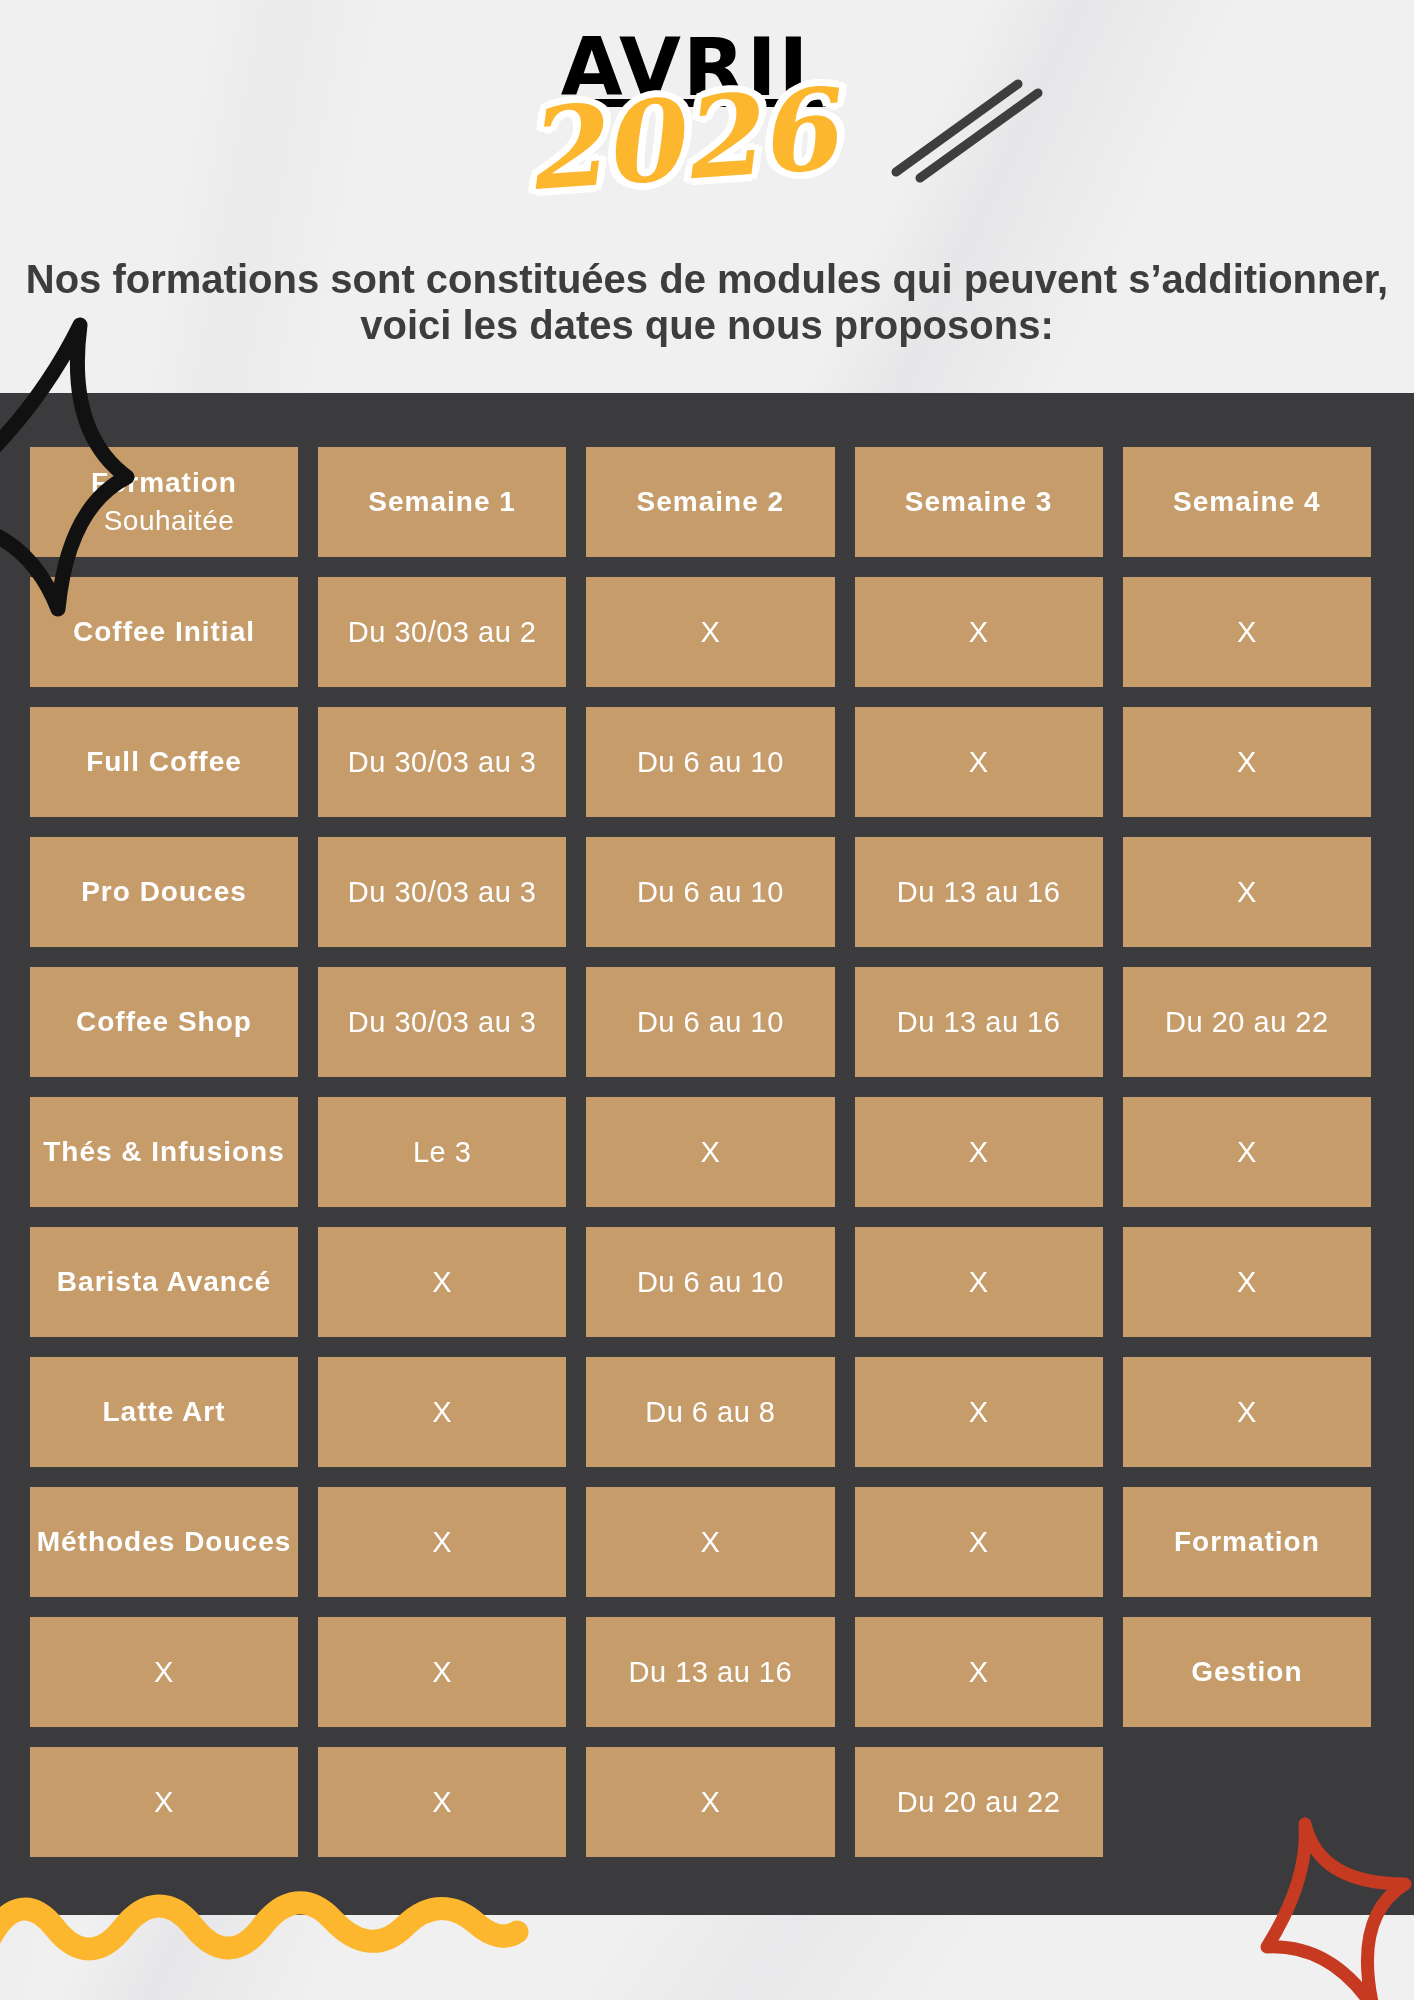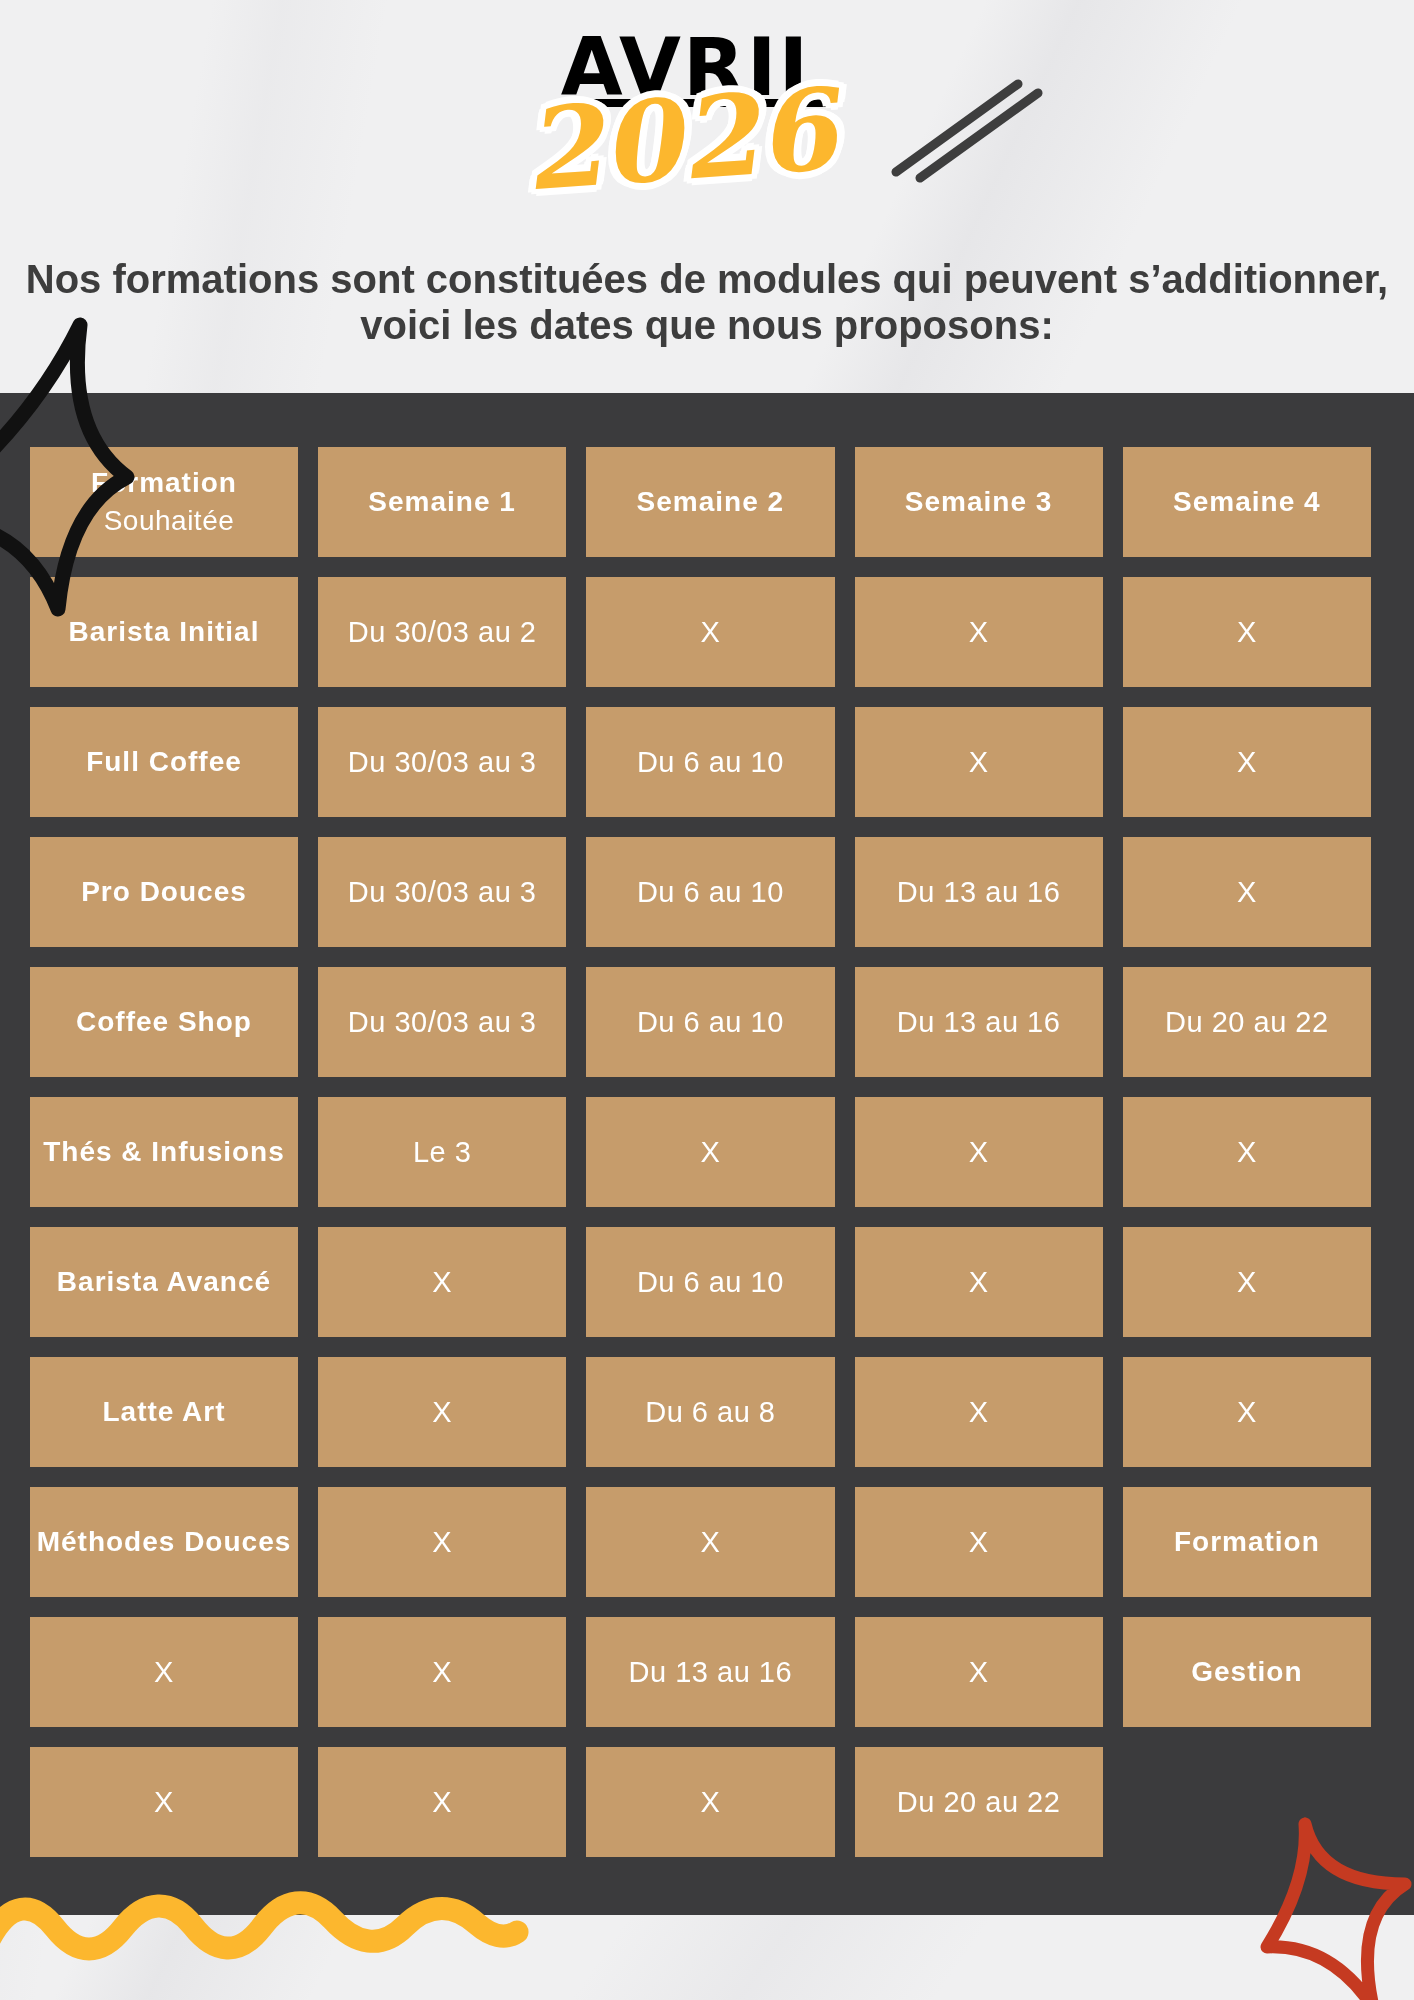--- a/index.html
+++ b/index.html
@@ -80,21 +80,21 @@
 <section class="schedule" id="grid">
   <div class="cell">
     <div class="head-line1">Formation</div>
     <div class="head-line2">Souhaitée</div>
   </div>
   <div class="cell week-head">Semaine 1</div>
   <div class="cell week-head">Semaine 2</div>
   <div class="cell week-head">Semaine 3</div>
   <div class="cell week-head">Semaine 4</div>
 
-  <div class="cell row-label">Barista Initial</div>
+  <div class="cell row-label">Coffee Initial</div>
   <div class="cell week-cell">Du 30/03 au 2</div>
   <div class="cell week-cell">X</div>
   <div class="cell week-cell">X</div>
   <div class="cell week-cell">X</div>
 
   <div class="cell row-label">Full Coffee</div>
   <div class="cell week-cell">Du 30/03 au 3</div>
   <div class="cell week-cell">Du 6 au 10</div>
   <div class="cell week-cell">X</div>
   <div class="cell week-cell">X</div>

